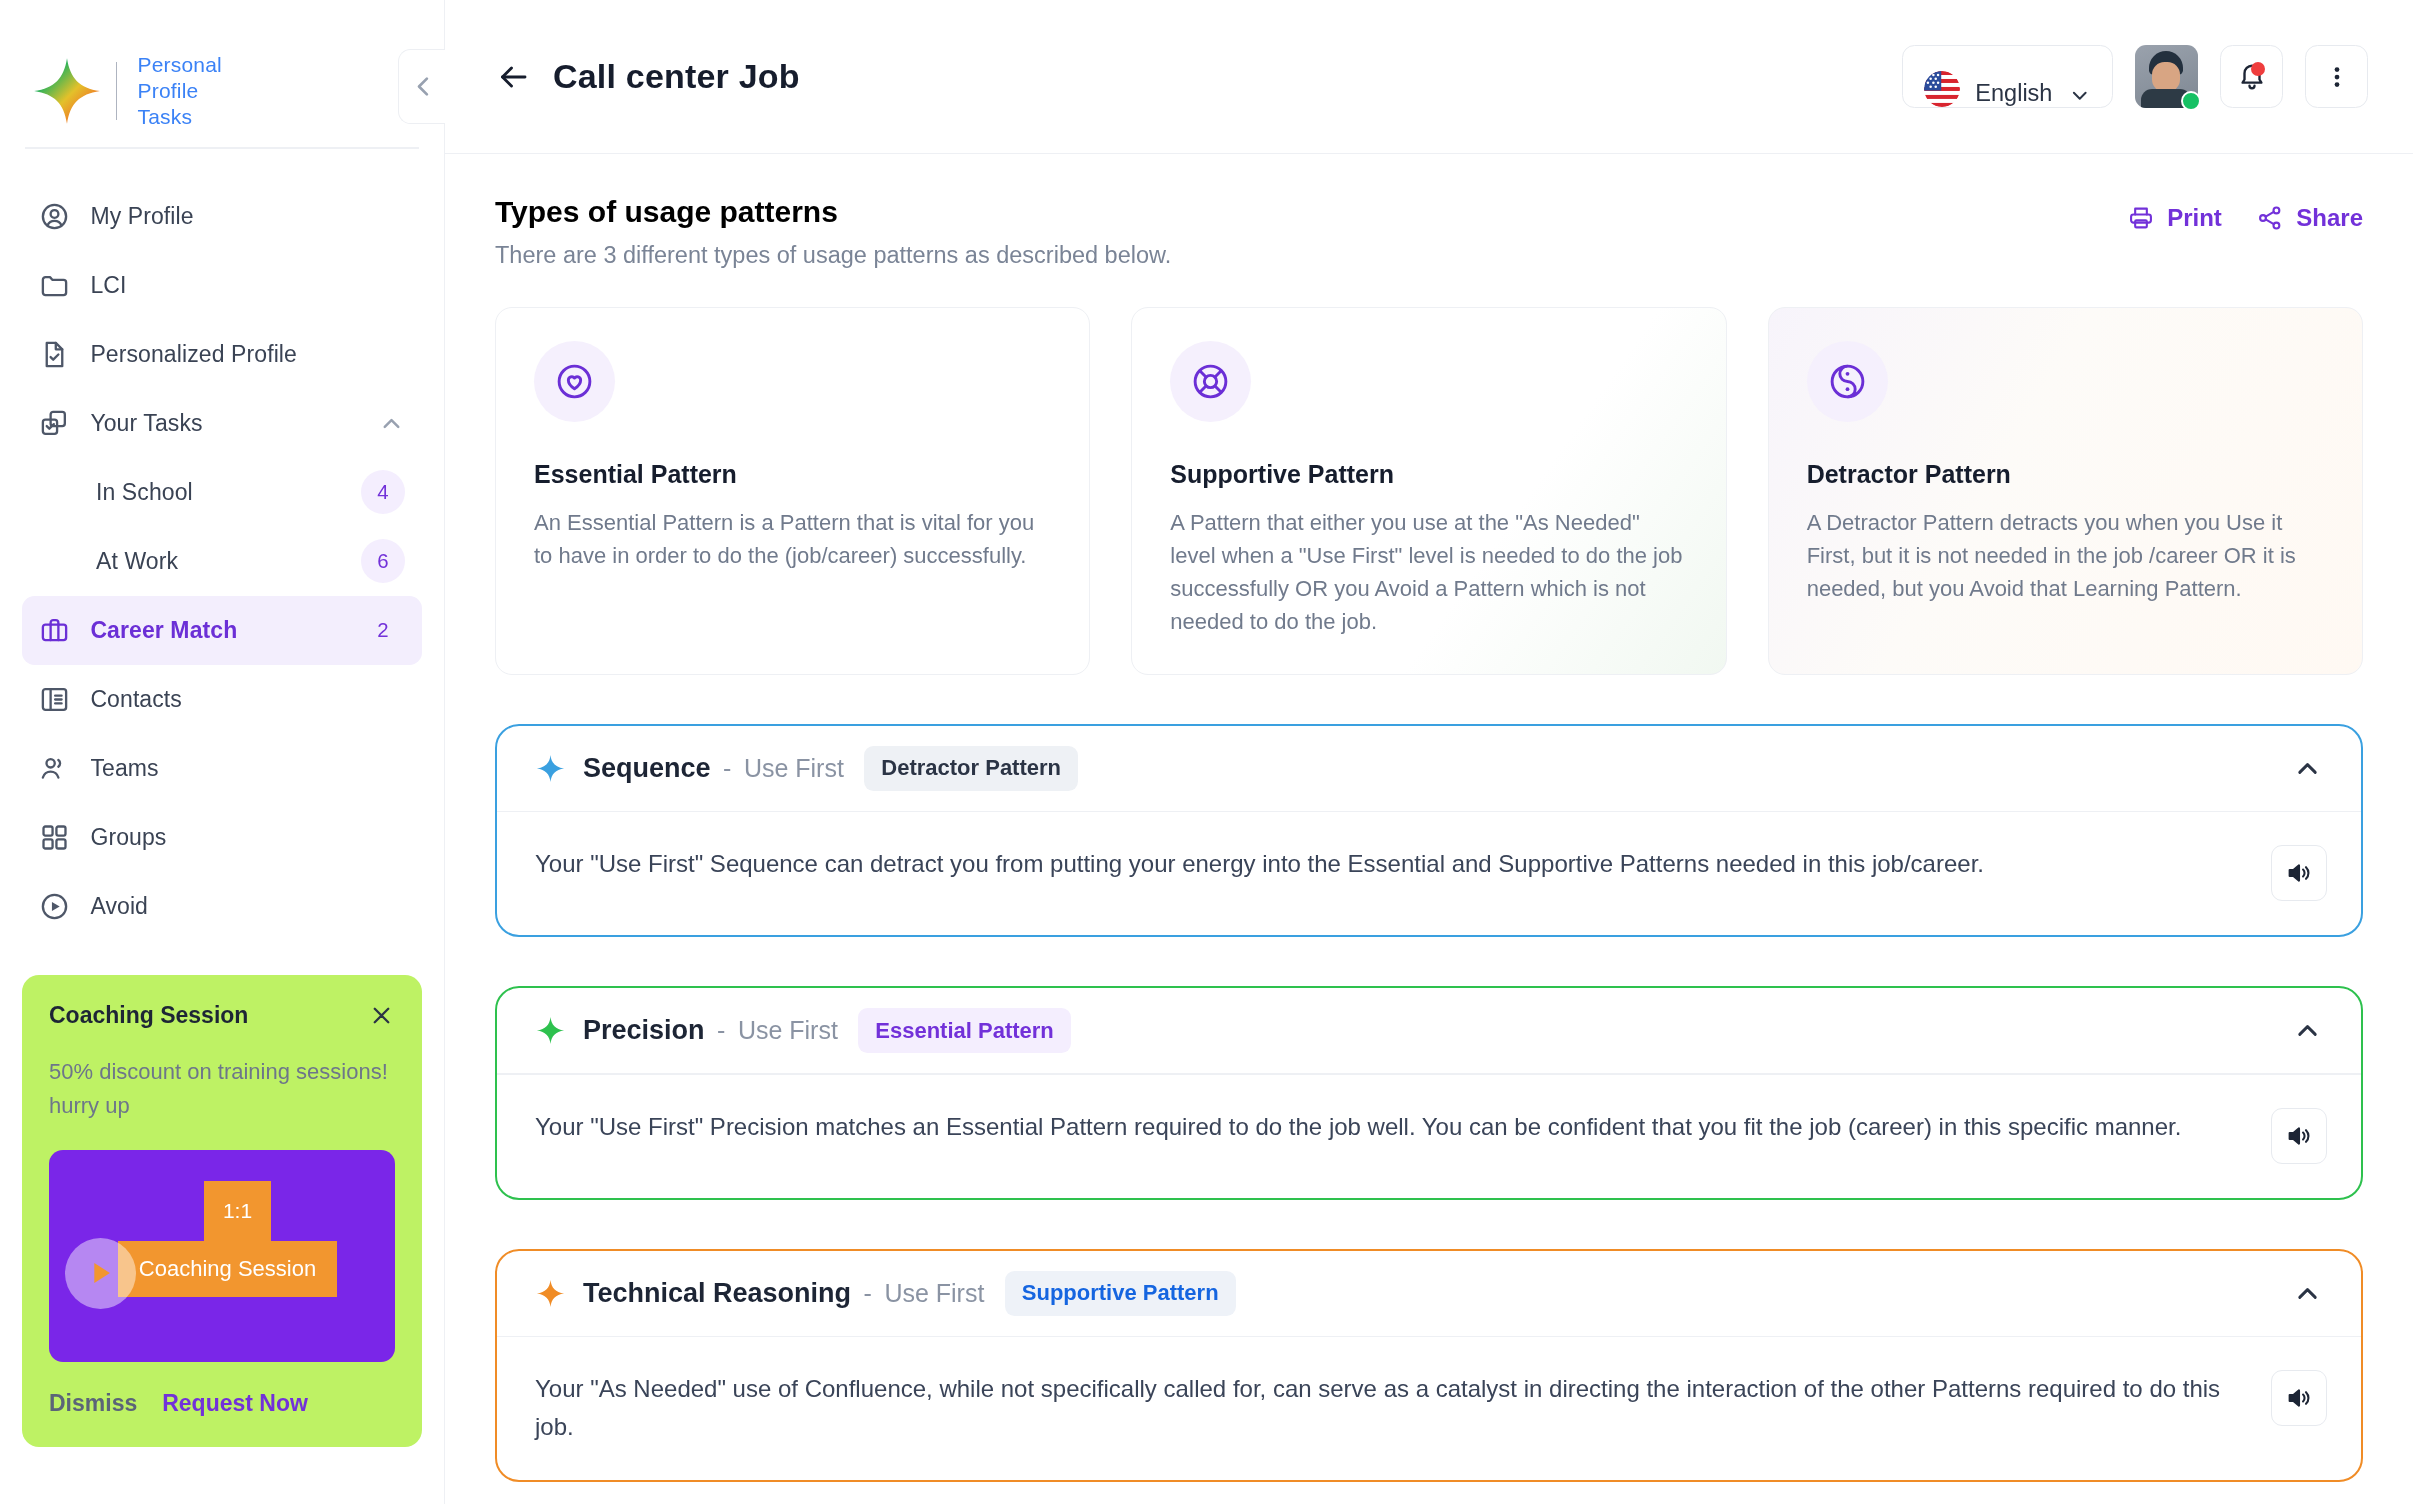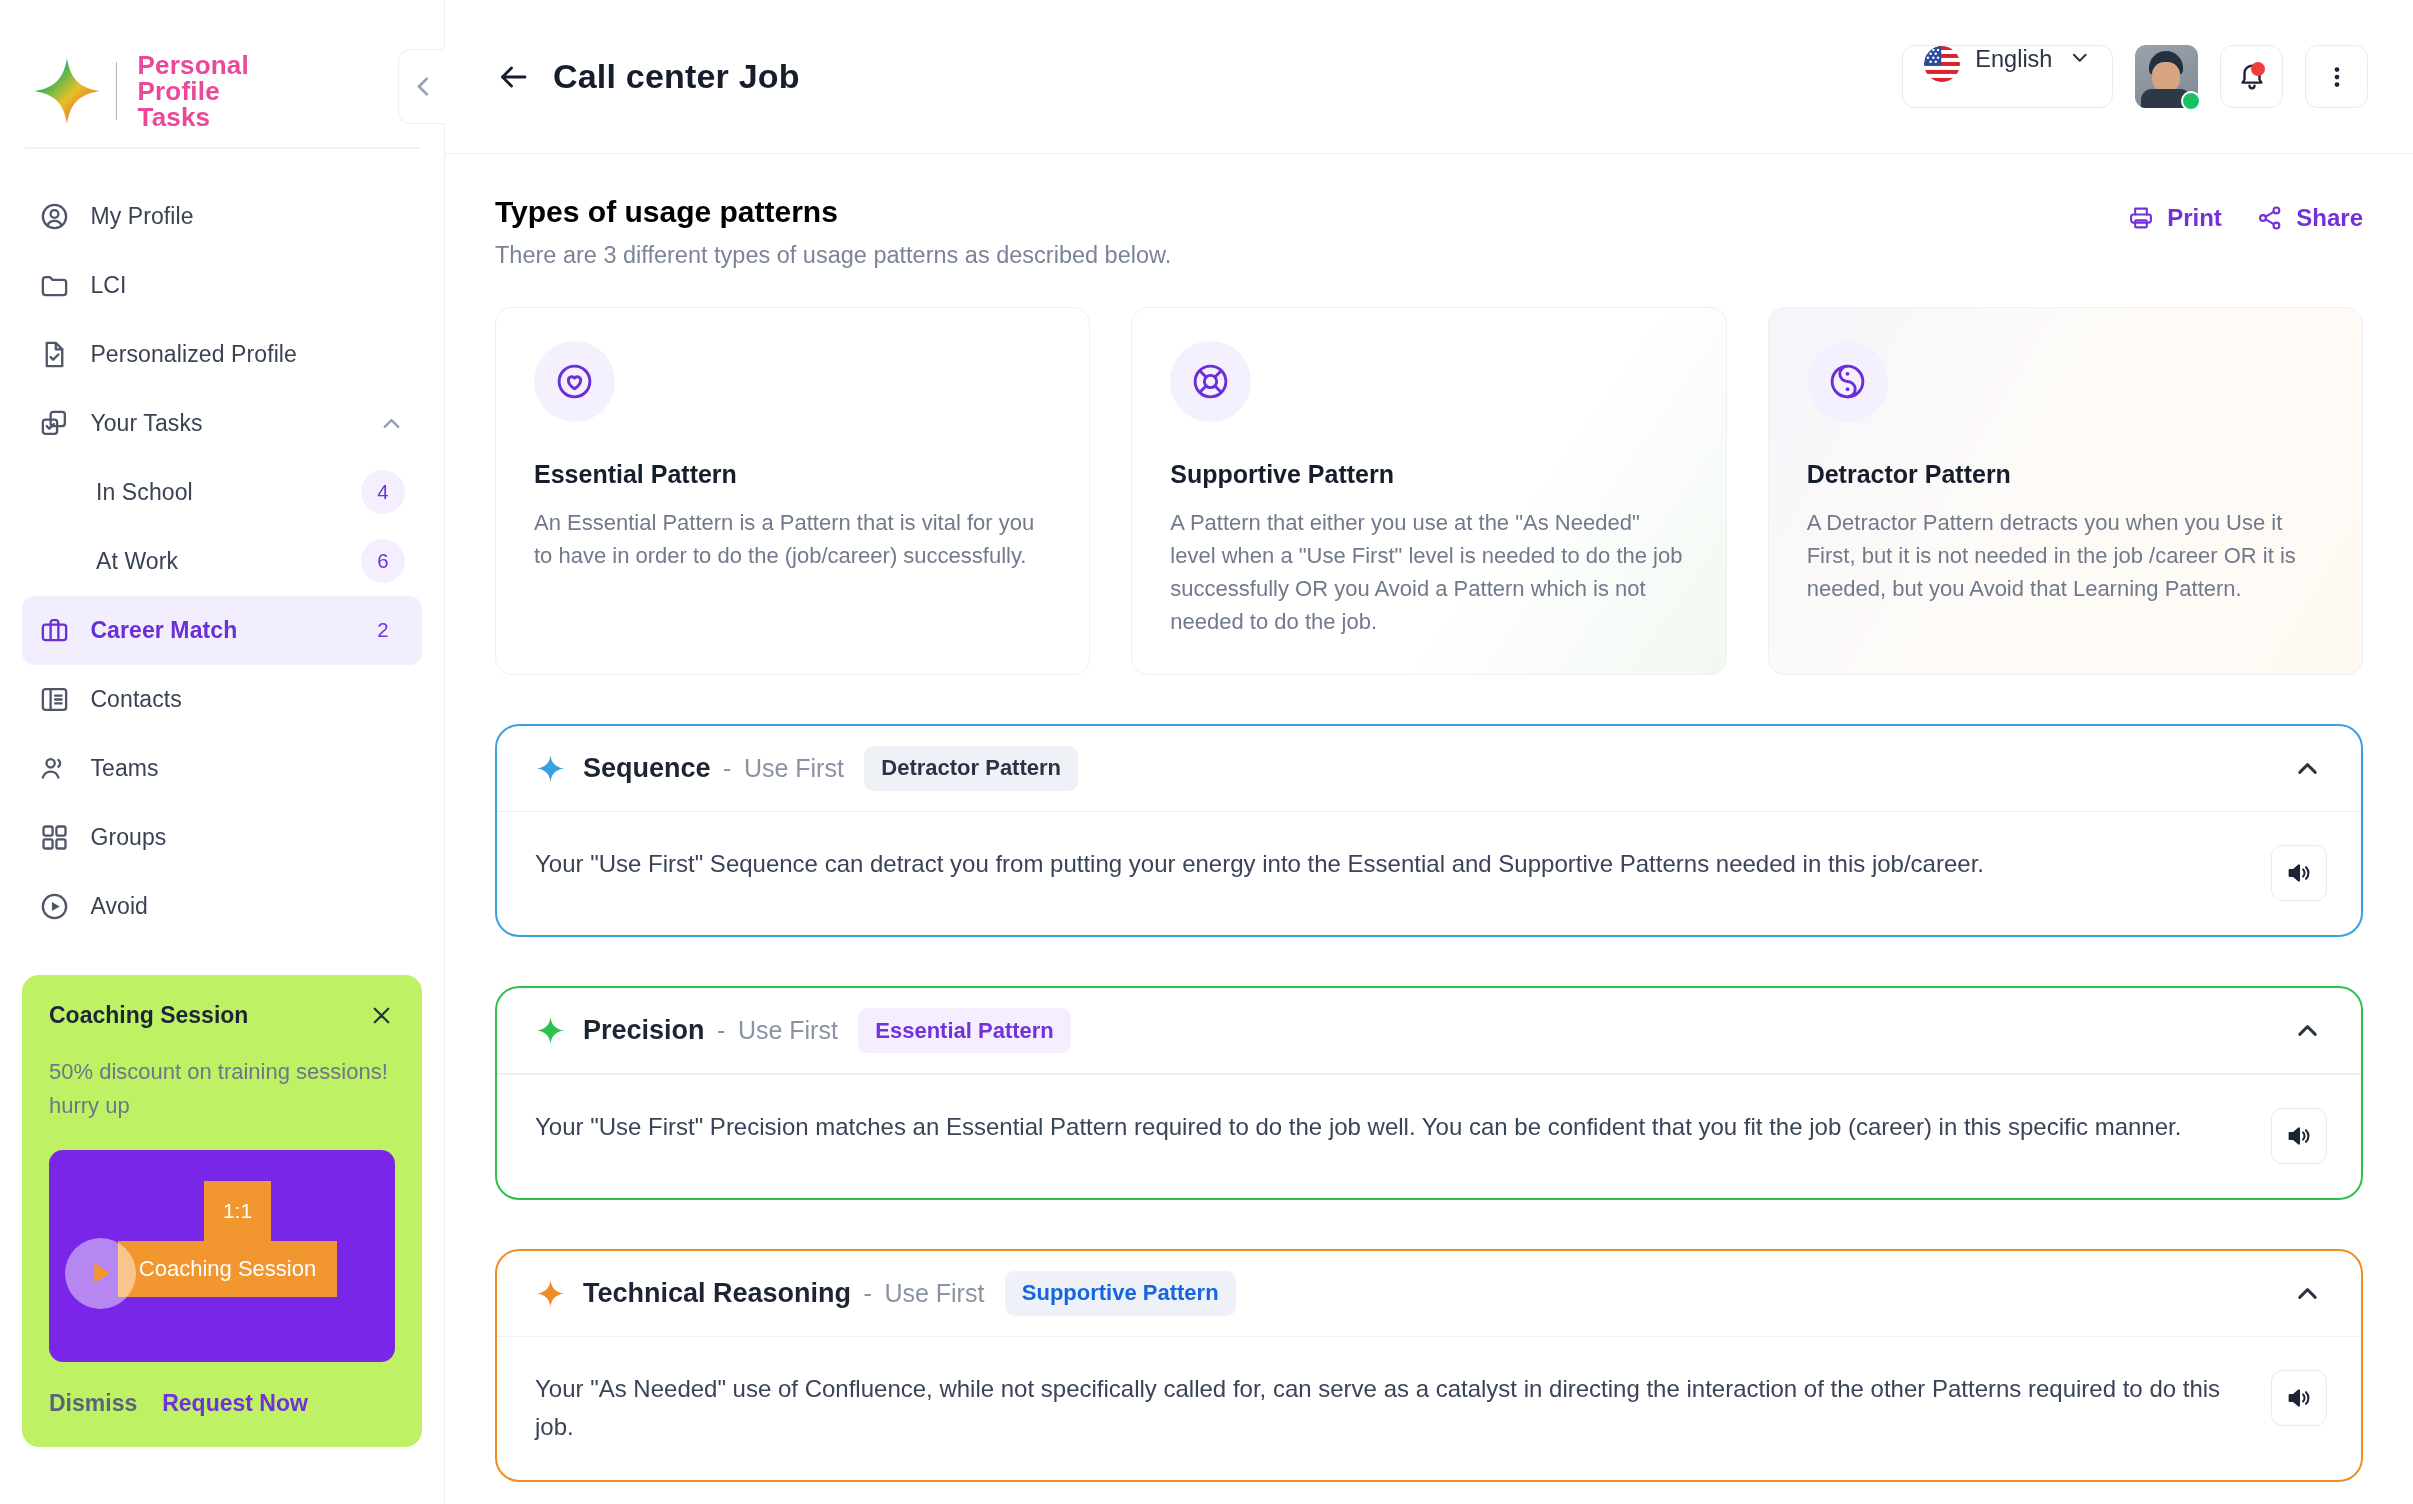--- a/index.html
+++ b/index.html
@@ -21,22 +21,22 @@
     flex: 0 0 445px;
     display: flex; flex-direction: column;
   }
   .brand {
     display: flex; align-items: center; gap: 0px;
     padding: 34px 0 0 31px; height: 147px;
   }
   .logo-mark { width: 72px; height: 72px; flex: 0 0 72px; position: relative; }
   .brand-div { width: 1.6px; height: 58px; background: #aeb4c0; margin: 0 20.4px 0 12.5px; }
   .brand-text {
-    font-size: 26px; line-height: 26px; color: #ec4899;
-    font-weight: 700; letter-spacing: 0.2px;
+    font-size: 21px; line-height: 26px; color: #3b82f6;
+    font-weight: 400; letter-spacing: 0.2px;
   }
   .collapse-btn {
     position: absolute; left: 398px; top: 49px;
     width: 49px; height: 75px;
     border: 1.6px solid #edeff3; border-right: none;
     border-radius: 12.5px 0 0 12.5px;
     background: #fff; display: flex; align-items: center; justify-content: center;
     cursor: pointer;
   }
   .nav-sep { height: 1.6px; background: #eef0f4; margin: 0 25px; }
@@ -104,21 +104,21 @@
   .main { flex: 1 1 auto; height: 1505px; position: relative; overflow: hidden; background:#fff; }
   .topbar {
     height: 154px; display: flex; align-items: center;
     padding: 0 45px 0 50px; border-bottom: 1.6px solid #eef0f4; background:#fff;
   }
   .back-arrow { cursor: pointer; display: flex; margin-right: 22px; }
   .page-title { font-size: 34px; font-weight: 700; color: #161d2d; letter-spacing: 0.2px; }
   .top-right { margin-left: auto; display: flex; align-items: center; gap: 22px; }
   .lang-pill {
     height: 63px; border: 1.6px solid #e7eaef; border-radius: 12.5px;
-    display: flex; align-items: flex-start; gap: 15.7px; padding: 0 20.4px; cursor: pointer;
+    display: flex; align-items: flex-end; gap: 15.7px; padding: 0 20.4px; cursor: pointer;
   }
   .flag {
     width: 36px; height: 36px; border-radius: 50%; overflow: hidden; position: relative;
     flex: 0 0 36px;
   }
   .lang-label { font-size: 23.5px; color: #2b3445; font-weight: 500; }
   .avatar-wrap { position: relative; width: 63px; height: 63px; cursor: pointer; }
   .avatar {
     width: 63px; height: 63px; border-radius: 11px; overflow: hidden;
     background: linear-gradient(160deg,#9aa2ad,#7e8792);

